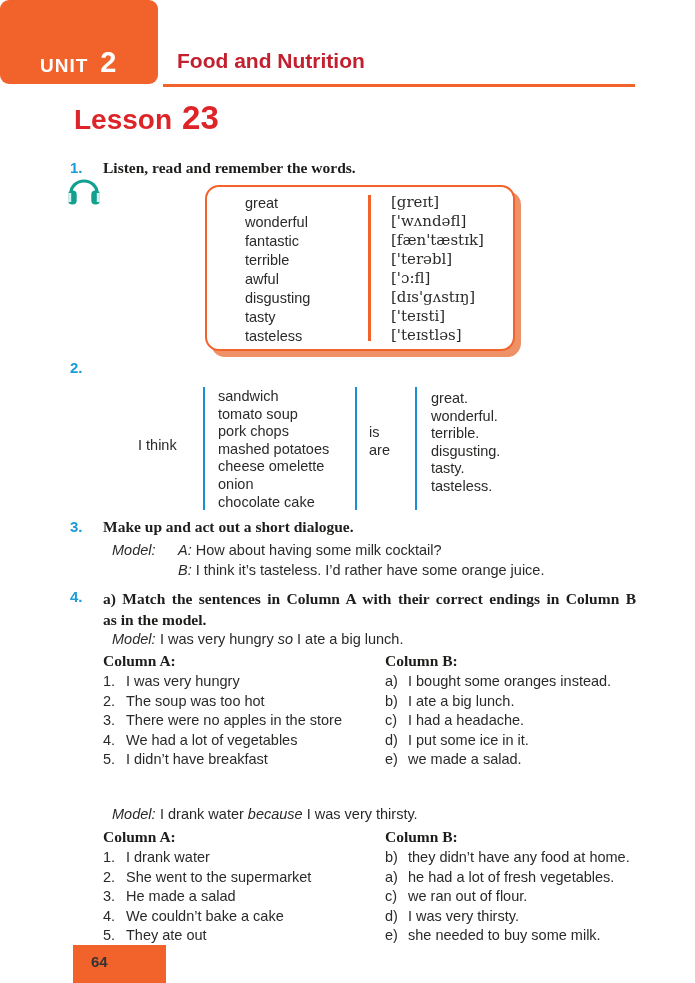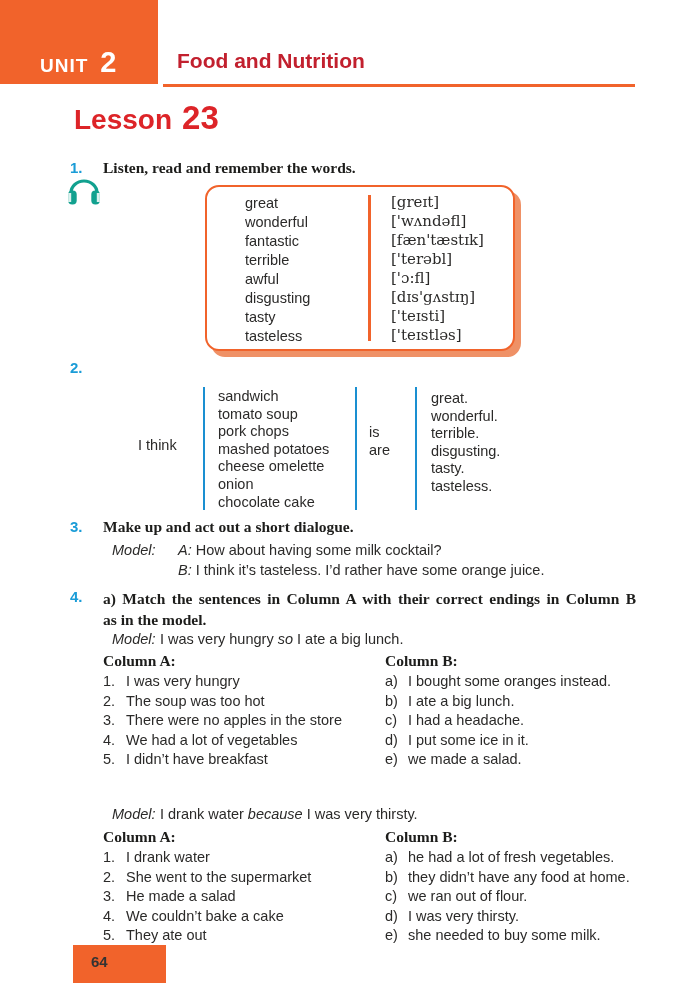--- a/index.html
+++ b/index.html
@@ -2,21 +2,21 @@
 <html><head>
 <meta charset="utf-8">
 <style>
   html,body { margin:0; padding:0; background:#e8e8e8; }
   .page {
     position:relative; width:695px; height:983px; margin:0 auto;
     background:#ffffff; overflow:hidden;
     font-family:"Liberation Sans", sans-serif; color:#2b2a29;
   }
   
-  .unit-block { position:absolute; left:0; top:0; width:158px; height:84px; background:#f1632b; }
+  .unit-block { position:absolute; left:0; top:0; width:158px; height:84px; background:#f1632b;border-radius:9px; }
   .unit-text { position:absolute; left:40px; bottom:5px; display:flex; align-items:baseline; color:#ffffff; }
   .unit-word { font-size:19px; font-weight:bold; letter-spacing:1px; }
   .unit-num  { font-size:29px; font-weight:bold; margin-left:12px; }
   .unit-title { position:absolute; left:177px; top:49px; font-size:21px; font-weight:bold; color:#c2202e; }
   .title-underline { position:absolute; left:163px; top:84px; width:472px; height:3px; background:#f1632b; }
   .lesson { position:absolute; left:74px; top:99px; display:flex; align-items:baseline; color:#dd2428; }
   .lesson-word { font-size:28px; font-weight:bold; }
   .lesson-num  { font-size:33px; font-weight:bold; margin-left:10px; }
   
   .ex-num { position:absolute; font-size:15px; font-weight:bold; color:#1a9cd7; }
@@ -175,22 +175,22 @@
   <div class="col-header" style="left:103px; top:828px;">Column A:</div>
   <div class="col-header" style="left:385px; top:828px;">Column B:</div>
   <div class="match-list" style="left:103px; top:848px;">
     <div><span class="mnum">1.</span><span>I drank water</span></div>
     <div><span class="mnum">2.</span><span>She went to the supermarket</span></div>
     <div><span class="mnum">3.</span><span>He made a salad</span></div>
     <div><span class="mnum">4.</span><span>We couldn’t bake a cake</span></div>
     <div><span class="mnum">5.</span><span>They ate out</span></div>
   </div>
   <div class="match-list" style="left:385px; top:848px;">
+    <div><span class="mnum">b)</span><span>they didn’t have any food at home.</span></div>
     <div><span class="mnum">a)</span><span>he had a lot of fresh vegetables.</span></div>
-    <div><span class="mnum">b)</span><span>they didn’t have any food at home.</span></div>
     <div><span class="mnum">c)</span><span>we ran out of flour.</span></div>
     <div><span class="mnum">d)</span><span>I was very thirsty.</span></div>
     <div><span class="mnum">e)</span><span>she needed to buy some milk.</span></div>
   </div>
 
   <div class="page-num-box">
     <span>64</span>
   </div>
 
 </div>

